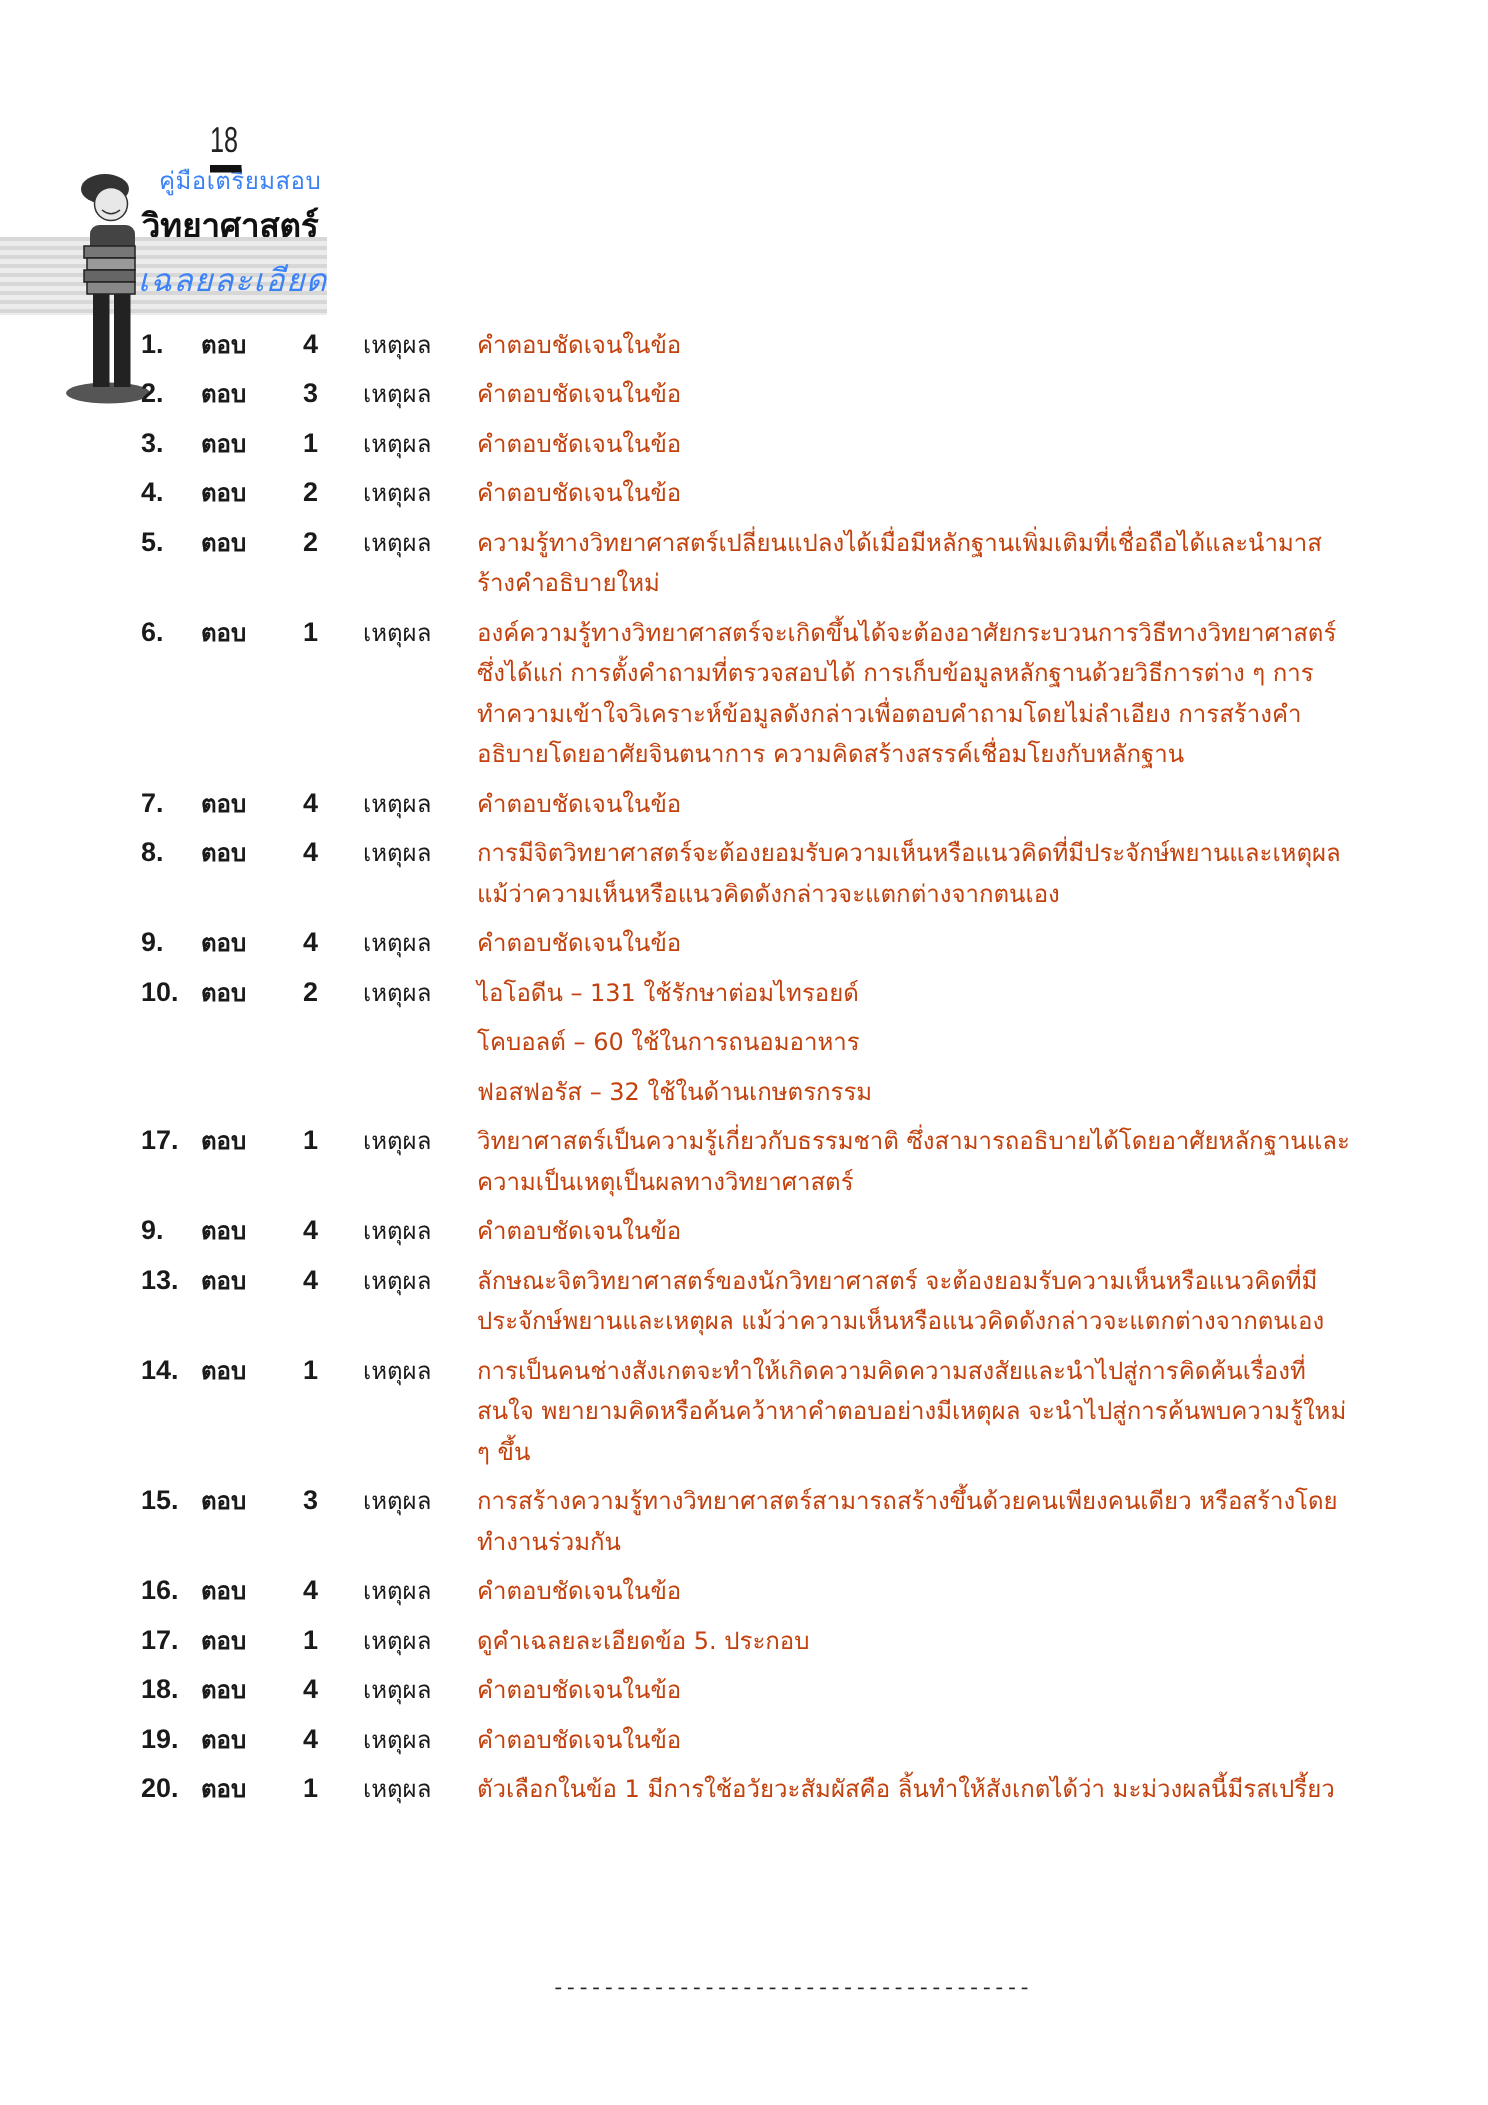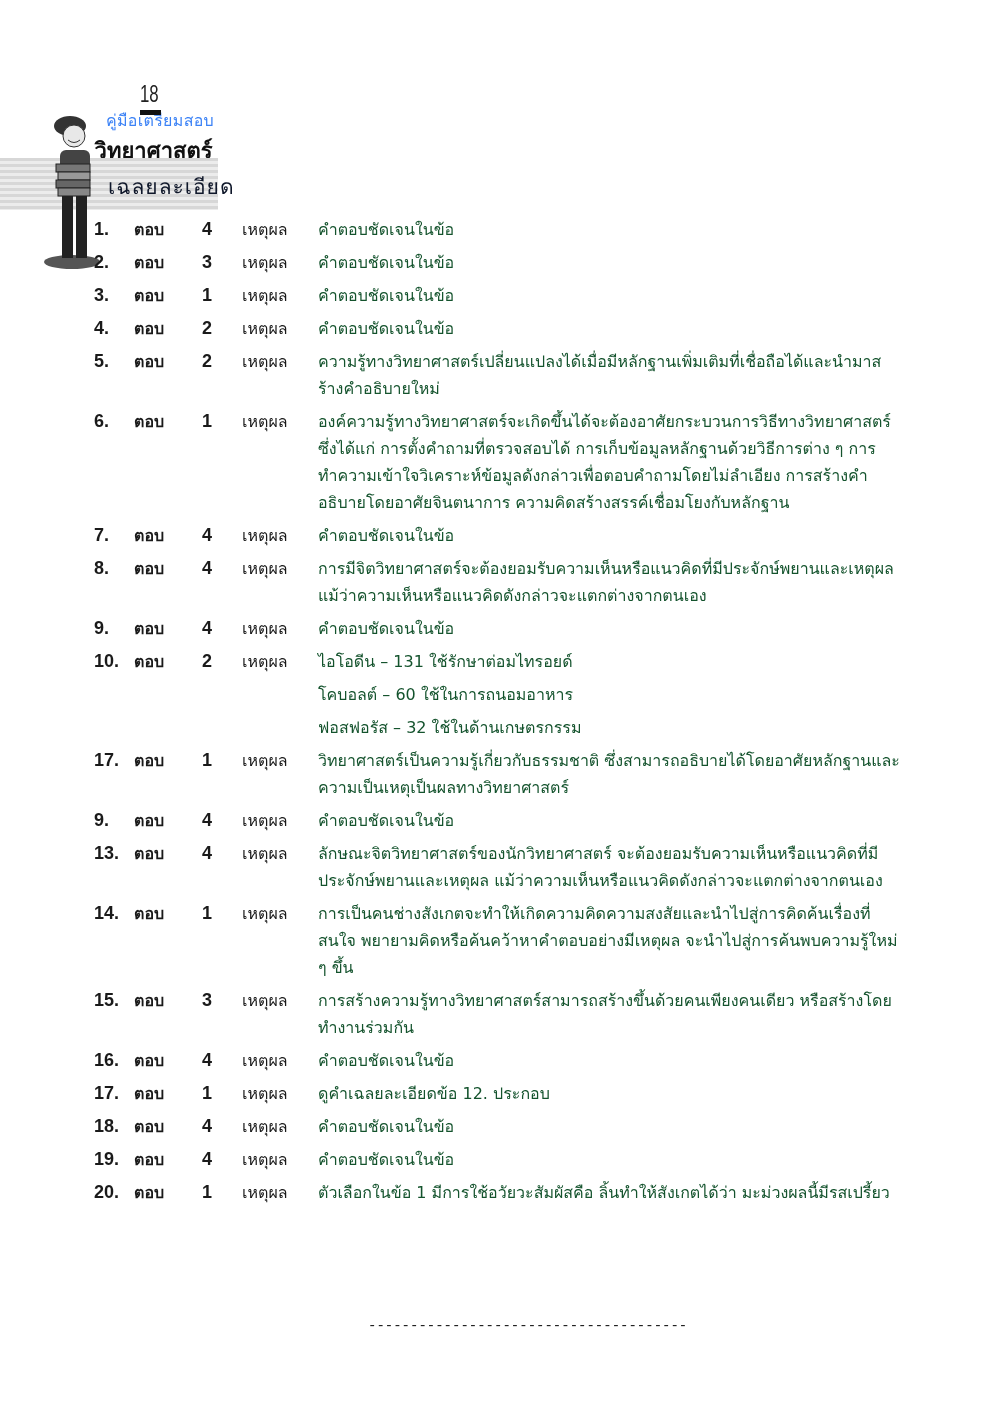--- a/index.html
+++ b/index.html
@@ -13,30 +13,30 @@
   .page-num-bar { position: absolute; left: 0; bottom: -7px; width: 30px; height: 5px; background: #111; }
   .book-name { font-family: "Liberation Sans", sans-serif; font-size: 16px; color: #3b82f6; margin-left: 16px; font-weight: 300; letter-spacing: 0.3px; }
   .cradle { margin-left: 12px; width: 80px; height: 44px; }
   .subject { font-family: "DejaVu Sans", sans-serif; font-size: 22px; font-weight: bold; color: #111; margin-left: 3px; }
   .grade { font-family: Liberation Sans, sans-serif; font-size: 16px; color: #ec4899; margin-left: 12px; letter-spacing: 1px; }
 
   
   .character { position: absolute; left: 30px; top: 112px; width: 90px; height: 160px; }
   .banner { position: absolute; left: 0; top: 158px; width: 218px; height: 52px;
             background: repeating-linear-gradient(to bottom, #d7d7d7 0, #d7d7d7 3px, #ececec 3px, #ececec 6px); }
-  .banner-title { position: absolute; left: 108px; top: 170px; font-size: 21px; font-family: "DejaVu Sans", sans-serif; color: #0f172a; letter-spacing: 1px; }
+  .banner-title { position: absolute; left: 92px; top: 170px; font-size: 21px; font-family: "DejaVu Sans", sans-serif; color: #3b82f6; letter-spacing: 1px; font-style: italic; }
 
   
   .answers { position: absolute; left: 94px; top: 216px; width: 810px; }
   .row { display: flex; align-items: flex-start; margin-bottom: 6px; }
   .num { width: 40px; font-family: "Liberation Sans", sans-serif; font-weight: bold; font-size: 18px; line-height: 27px; }
   .ans-label { width: 68px; font-family: "DejaVu Sans", sans-serif; font-weight: bold; font-size: 16px; line-height: 27px; }
   .ans-val { width: 40px; font-family: "Liberation Sans", sans-serif; font-weight: bold; font-size: 18px; line-height: 27px; text-align: left; }
   .reason-label { width: 76px; font-family: "DejaVu Sans", sans-serif; font-weight: normal; font-size: 16px; line-height: 27px; }
-  .reason { flex: 1; font-family: "DejaVu Sans", sans-serif; font-size: 16px; line-height: 27px; color: #14532d; }
+  .reason { flex: 1; font-family: "DejaVu Sans", sans-serif; font-size: 16px; line-height: 27px; color: #c2410c; }
   .reason .line { display: block; }
   .reason.multi .line + .line { margin-top: 6px; }
 
   .divider { position: absolute; left: 368px; top: 1318px; font-family: "Liberation Mono", monospace; font-size: 14px; color: #222; letter-spacing: 0; }
 </style>
 </head>
 <body>
 
 <div class="header">
   <div class="page-num">
@@ -226,21 +226,21 @@
       <span class="reason">
         <span class="line">คำตอบชัดเจนในข้อ</span>
       </span>
     </div>
     <div class="row">
       <span class="num">17.</span>
       <span class="ans-label">ตอบ</span>
       <span class="ans-val">1</span>
       <span class="reason-label">เหตุผล</span>
       <span class="reason">
-        <span class="line">ดูคำเฉลยละเอียดข้อ 12. ประกอบ</span>
+        <span class="line">ดูคำเฉลยละเอียดข้อ 5. ประกอบ</span>
       </span>
     </div>
     <div class="row">
       <span class="num">18.</span>
       <span class="ans-label">ตอบ</span>
       <span class="ans-val">4</span>
       <span class="reason-label">เหตุผล</span>
       <span class="reason">
         <span class="line">คำตอบชัดเจนในข้อ</span>
       </span>

